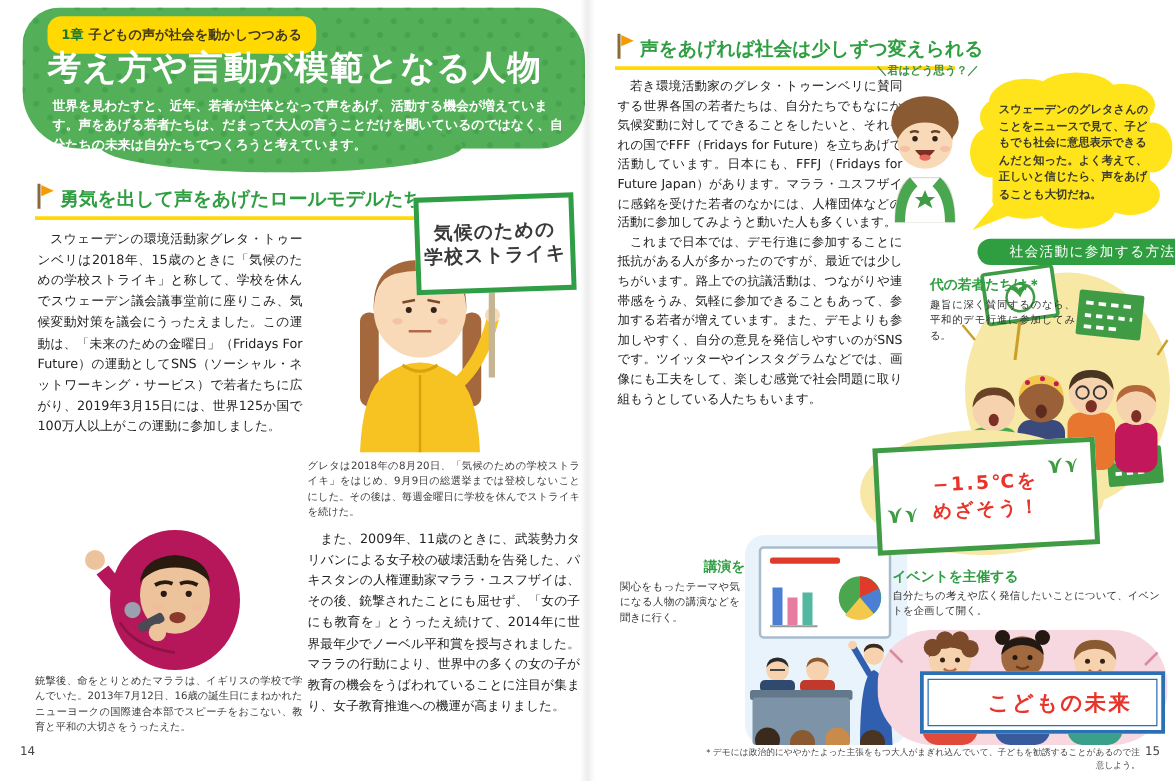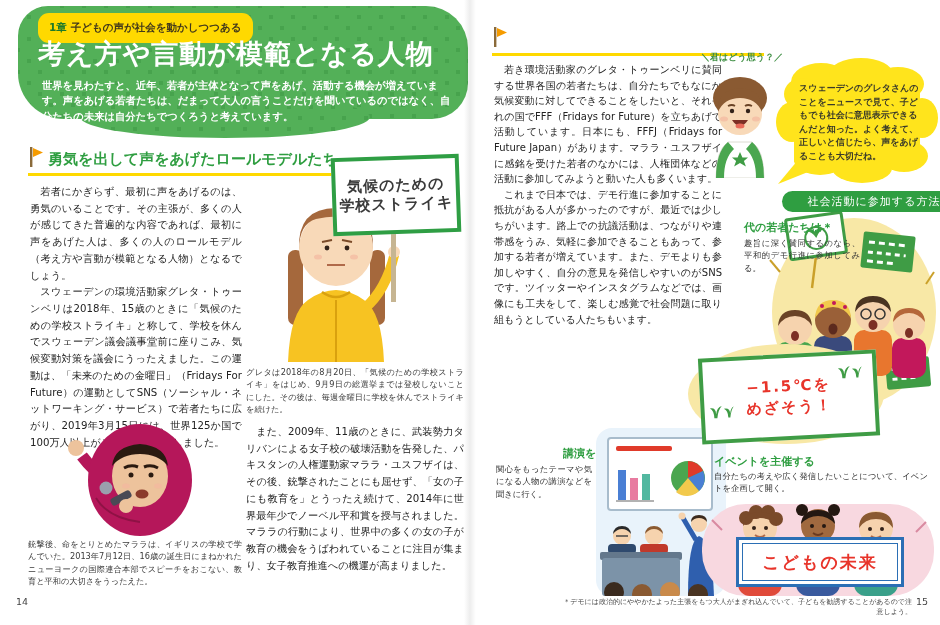--- a/index.html
+++ b/index.html
@@ -34,21 +34,21 @@
     align-items:center;justify-content:center;z-index:3;}
   .greta-sign span{font-size:15px;font-weight:800;color:#3a3a3a;line-height:1.25;letter-spacing:1px;}
   .stick{left:391px;top:228px;width:5px;height:74px;background:#c6b592;z-index:2;}
   .temp-blob{left:688px;top:344px;width:196px;height:100px;background:#f8e8a6;border-radius:50%;z-index:1;}
   .temp-board{left:700px;top:354px;width:170px;height:78px;background:#fff;border:4px solid #3f9c45;
     transform:rotate(-3deg);display:flex;flex-direction:column;align-items:center;justify-content:center;z-index:2;}
   .temp-board span{color:#e8342a;font-weight:800;font-size:15px;letter-spacing:2px;line-height:1.4;}
   .event-blob{left:702px;top:500px;width:232px;height:96px;z-index:1;}
   .banner{left:736px;top:537px;width:162px;height:44px;background:#fff;border:3px solid #2b6fb5;
     box-shadow:inset 0 0 0 3px #fff,inset 0 0 0 4px #2b6fb5;display:flex;align-items:center;
-    justify-content:center;z-index:3;}
+    justify-content:center;z-index:3;padding-left:28px;}
   .banner span{color:#e8342a;font-weight:800;font-size:17px;letter-spacing:2px;}
   
   .think-label{left:700px;top:52px;width:84px;text-align:center;font-size:9px;font-weight:bold;
     color:#3f8f44;line-height:1.3;z-index:2;}
   .bubble-text{left:799px;top:82px;width:122px;font-size:9px;line-height:1.5;color:#3a3a2a;
     font-weight:600;z-index:3;}
   .methods-pill{left:782px;top:191px;width:184px;height:21px;background:#2f9e41;color:#fff;
     border-radius:12px;font-size:11px;font-weight:normal;display:flex;align-items:center;
     justify-content:center;letter-spacing:1px;z-index:2;}
   .side-head{font-size:11px;font-weight:bold;color:#2f9e41;white-space:nowrap;}
@@ -73,21 +73,20 @@
   <div class="abs" style="left:28px;top:146px;">
     <svg width="15" height="22" style="vertical-align:-4px;">
       <rect x="2" y="1" width="2.4" height="20" fill="#8a6a3a"></rect>
       <polygon points="5,2 15,6.5 5,11" fill="#f59b00"></polygon>
     </svg>
     <span class="sec-title">勇気を出して声をあげたロールモデルたち</span>
   </div>
   <div class="abs yline" style="left:28px;top:173px;width:306px;"></div>
 
   <div class="abs" style="left:30px;top:184px;width:212px;">
-    <p class="body-p">若者にかぎらず、最初に声をあげるのは、勇気のいることです。その主張が、多くの人が感じてきた普遍的な内容であれば、最初に声をあげた人は、多くの人のロールモデル（考え方や言動が模範となる人物）となるでしょう。</p>
     <p class="body-p">スウェーデンの環境活動家グレタ・トゥーンベリは2018年、15歳のときに「気候のための学校ストライキ」と称して、学校を休んでスウェーデン議会議事堂前に座りこみ、気候変動対策を議会にうったえました。この運動は、「未来のための金曜日」（Fridays For Future）の運動としてSNS（ソーシャル・ネットワーキング・サービス）で若者たちに広がり、2019年3月15日には、世界125か国で100万人以上がこの運動に参加しました。</p>
   </div>
 
   <div class="abs greta-sign">
     <span>気候のための</span>
     <span>学校ストライキ</span>
   </div>
   <div class="abs stick"></div>
   <svg class="abs" style="left:268px;top:190px;z-index:1;" width="170" height="172" viewBox="0 0 170 172">
     <rect x="20" y="60" width="15" height="75" rx="7" fill="#a5683c"></rect>
@@ -139,20 +138,21 @@
 
 <div class="abs gutter"></div>
 
 <div>
 
   <div class="abs" style="left:492px;top:26px;">
     <svg width="15" height="22" style="vertical-align:-4px;">
       <rect x="2" y="1" width="2.4" height="20" fill="#8a6a3a"></rect>
       <polygon points="5,2 15,6.5 5,11" fill="#f59b00"></polygon>
     </svg>
+    <span class="sec-title">声をあげれば社会は少しずつ変えられる</span>
   </div>
   <div class="abs yline" style="left:492px;top:53px;width:272px;"></div>
 
   <div class="abs" style="left:494px;top:62px;width:228px;">
     <p class="body-p" style="font-size:10px;line-height:1.56;">若き環境活動家のグレタ・トゥーンベリに賛同する世界各国の若者たちは、自分たちでもなにか気候変動に対してできることをしたいと、それぞれの国でFFF（Fridays for Future）を立ちあげて活動しています。日本にも、FFFJ（Fridays for Future Japan）があります。マララ・ユスフザイに感銘を受けた若者のなかには、人権団体などの活動に参加してみようと動いた人も多くいます。</p>
     <p class="body-p" style="font-size:10px;line-height:1.56;">これまで日本では、デモ行進に参加することに抵抗がある人が多かったのですが、最近では少しちがいます。路上での抗議活動は、つながりや連帯感をうみ、気軽に参加できることもあって、参加する若者が増えています。また、デモよりも参加しやすく、自分の意見を発信しやすいのがSNSです。ツイッターやインスタグラムなどでは、画像にも工夫をして、楽しむ感覚で社会問題に取り組もうとしている人たちもいます。</p>
   </div>
 
   <div class="abs side-head" style="left:523px;top:446px;padding-left:40px;">講演を聞きに行く</div>
   <div class="abs side-desc" style="left:496px;top:463px;width:96px;">関心をもったテーマや気になる人物の講演などを聞きに行く。</div>

